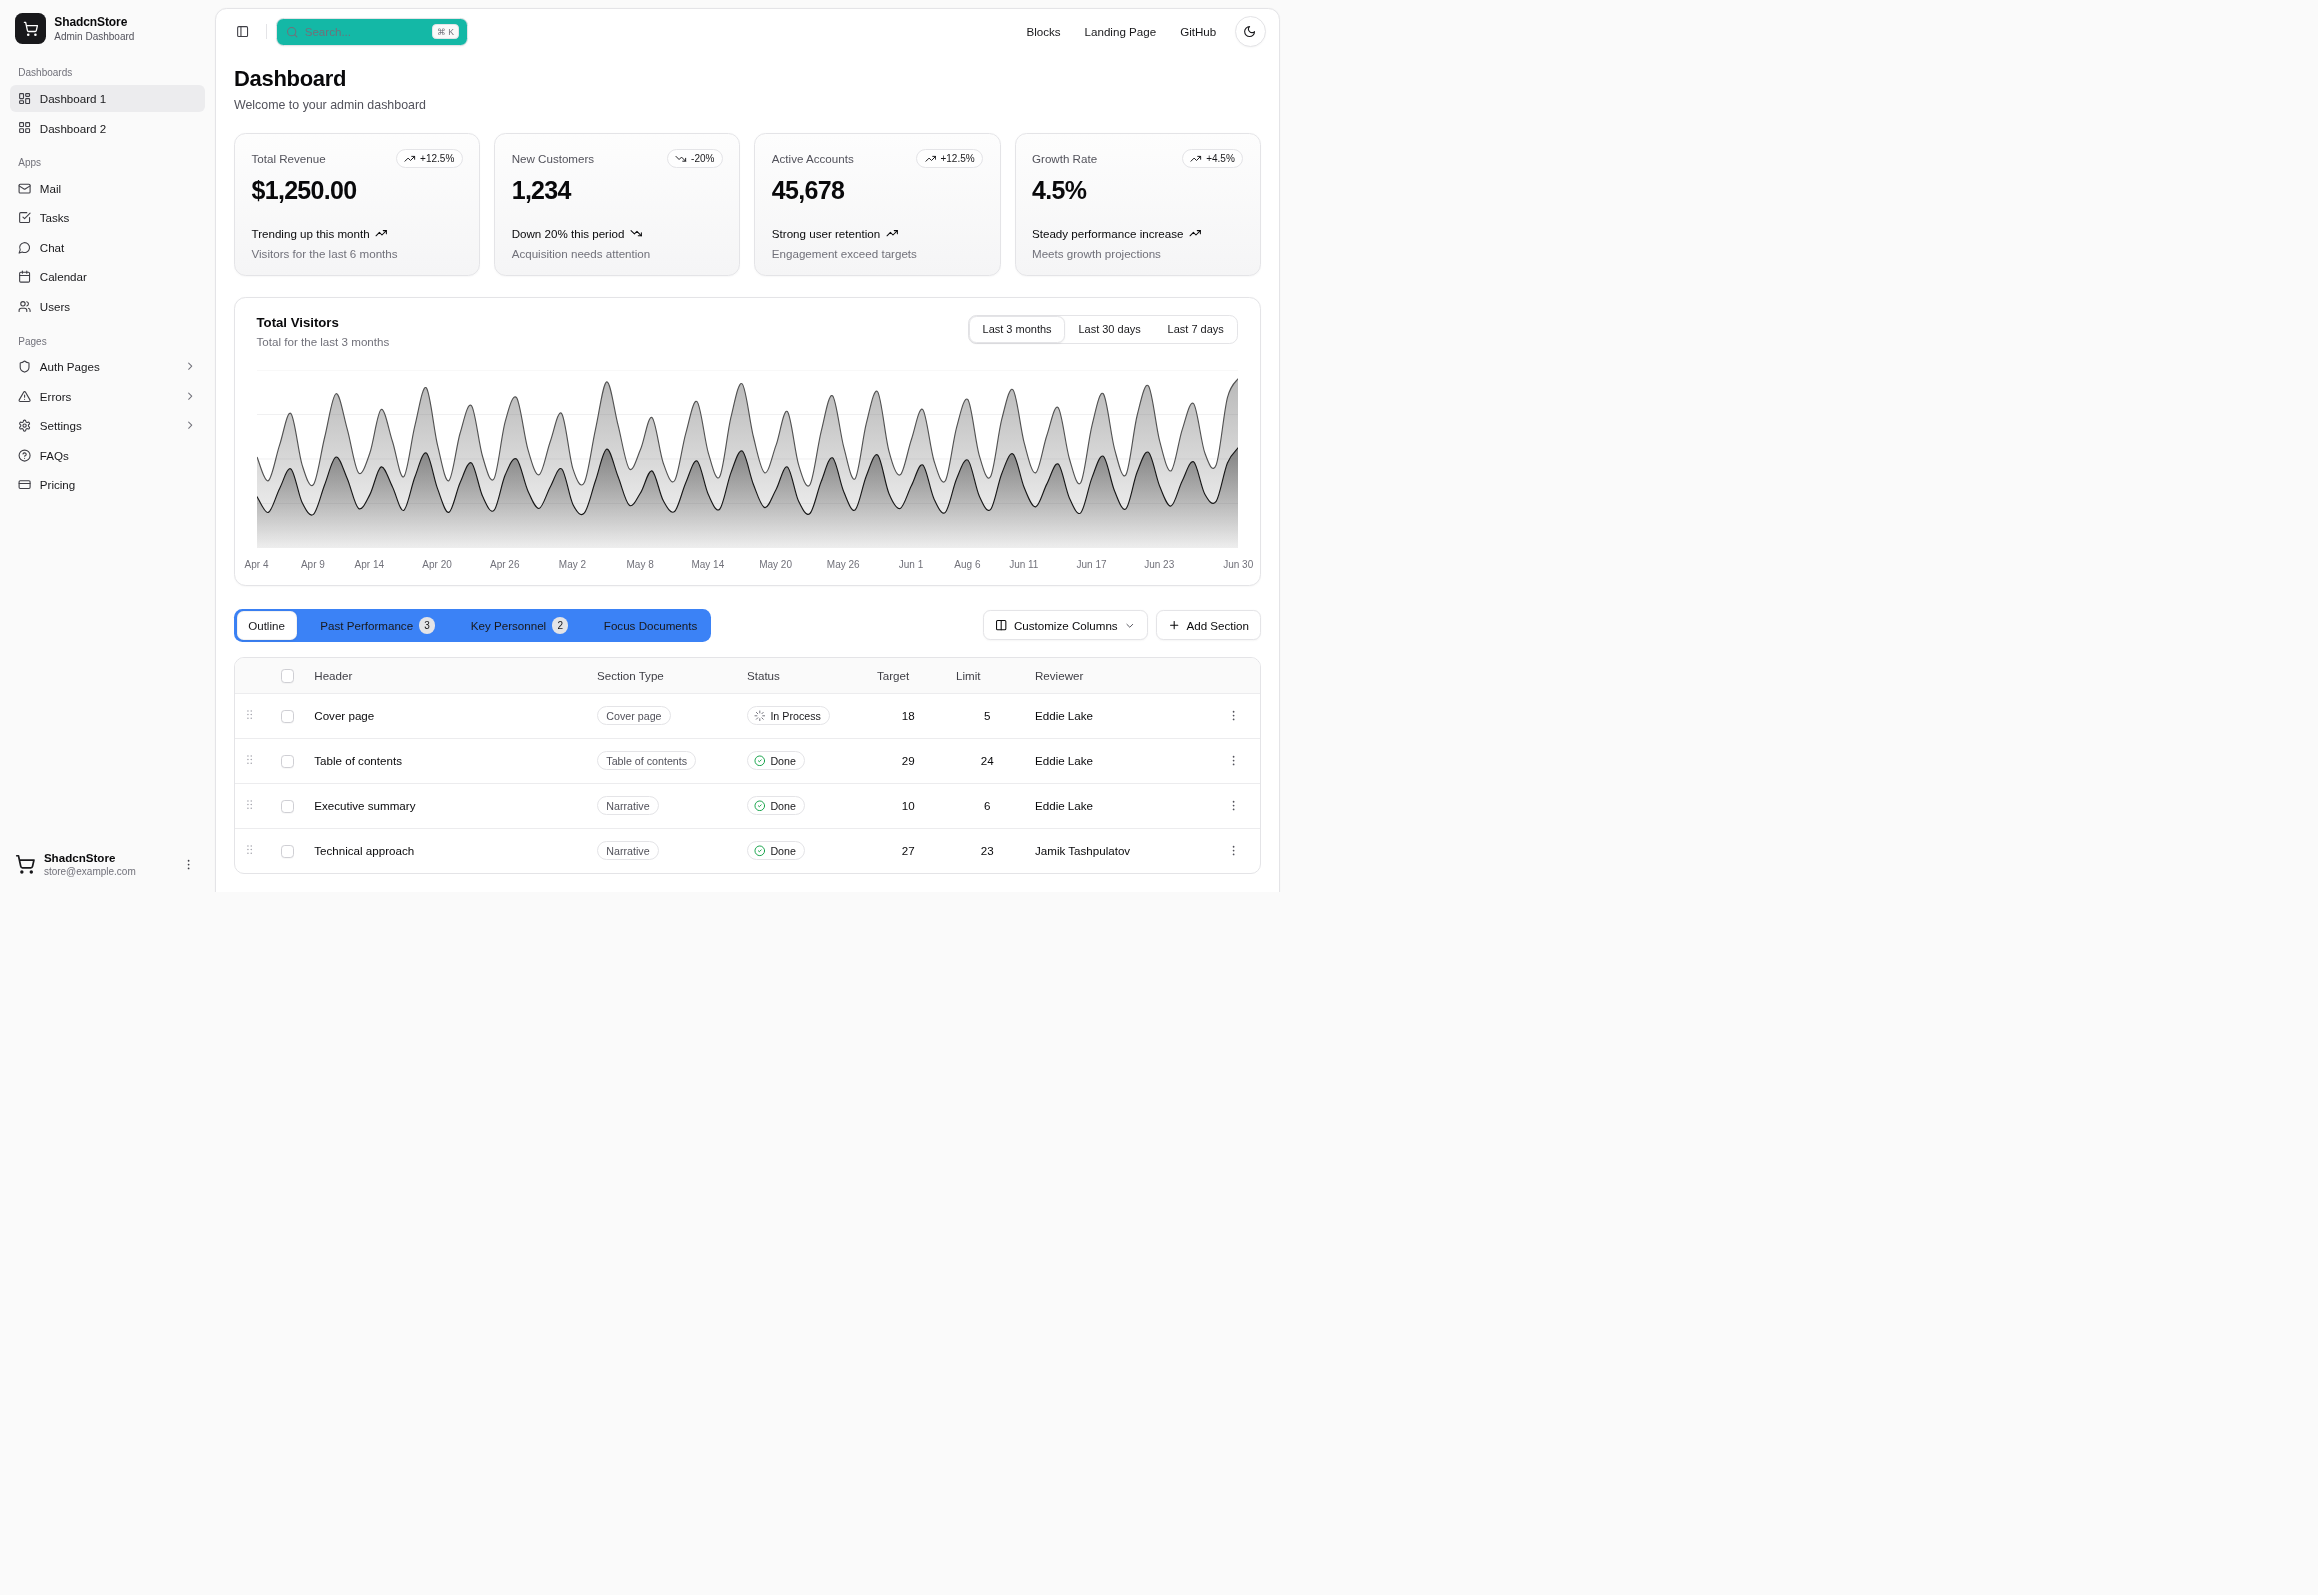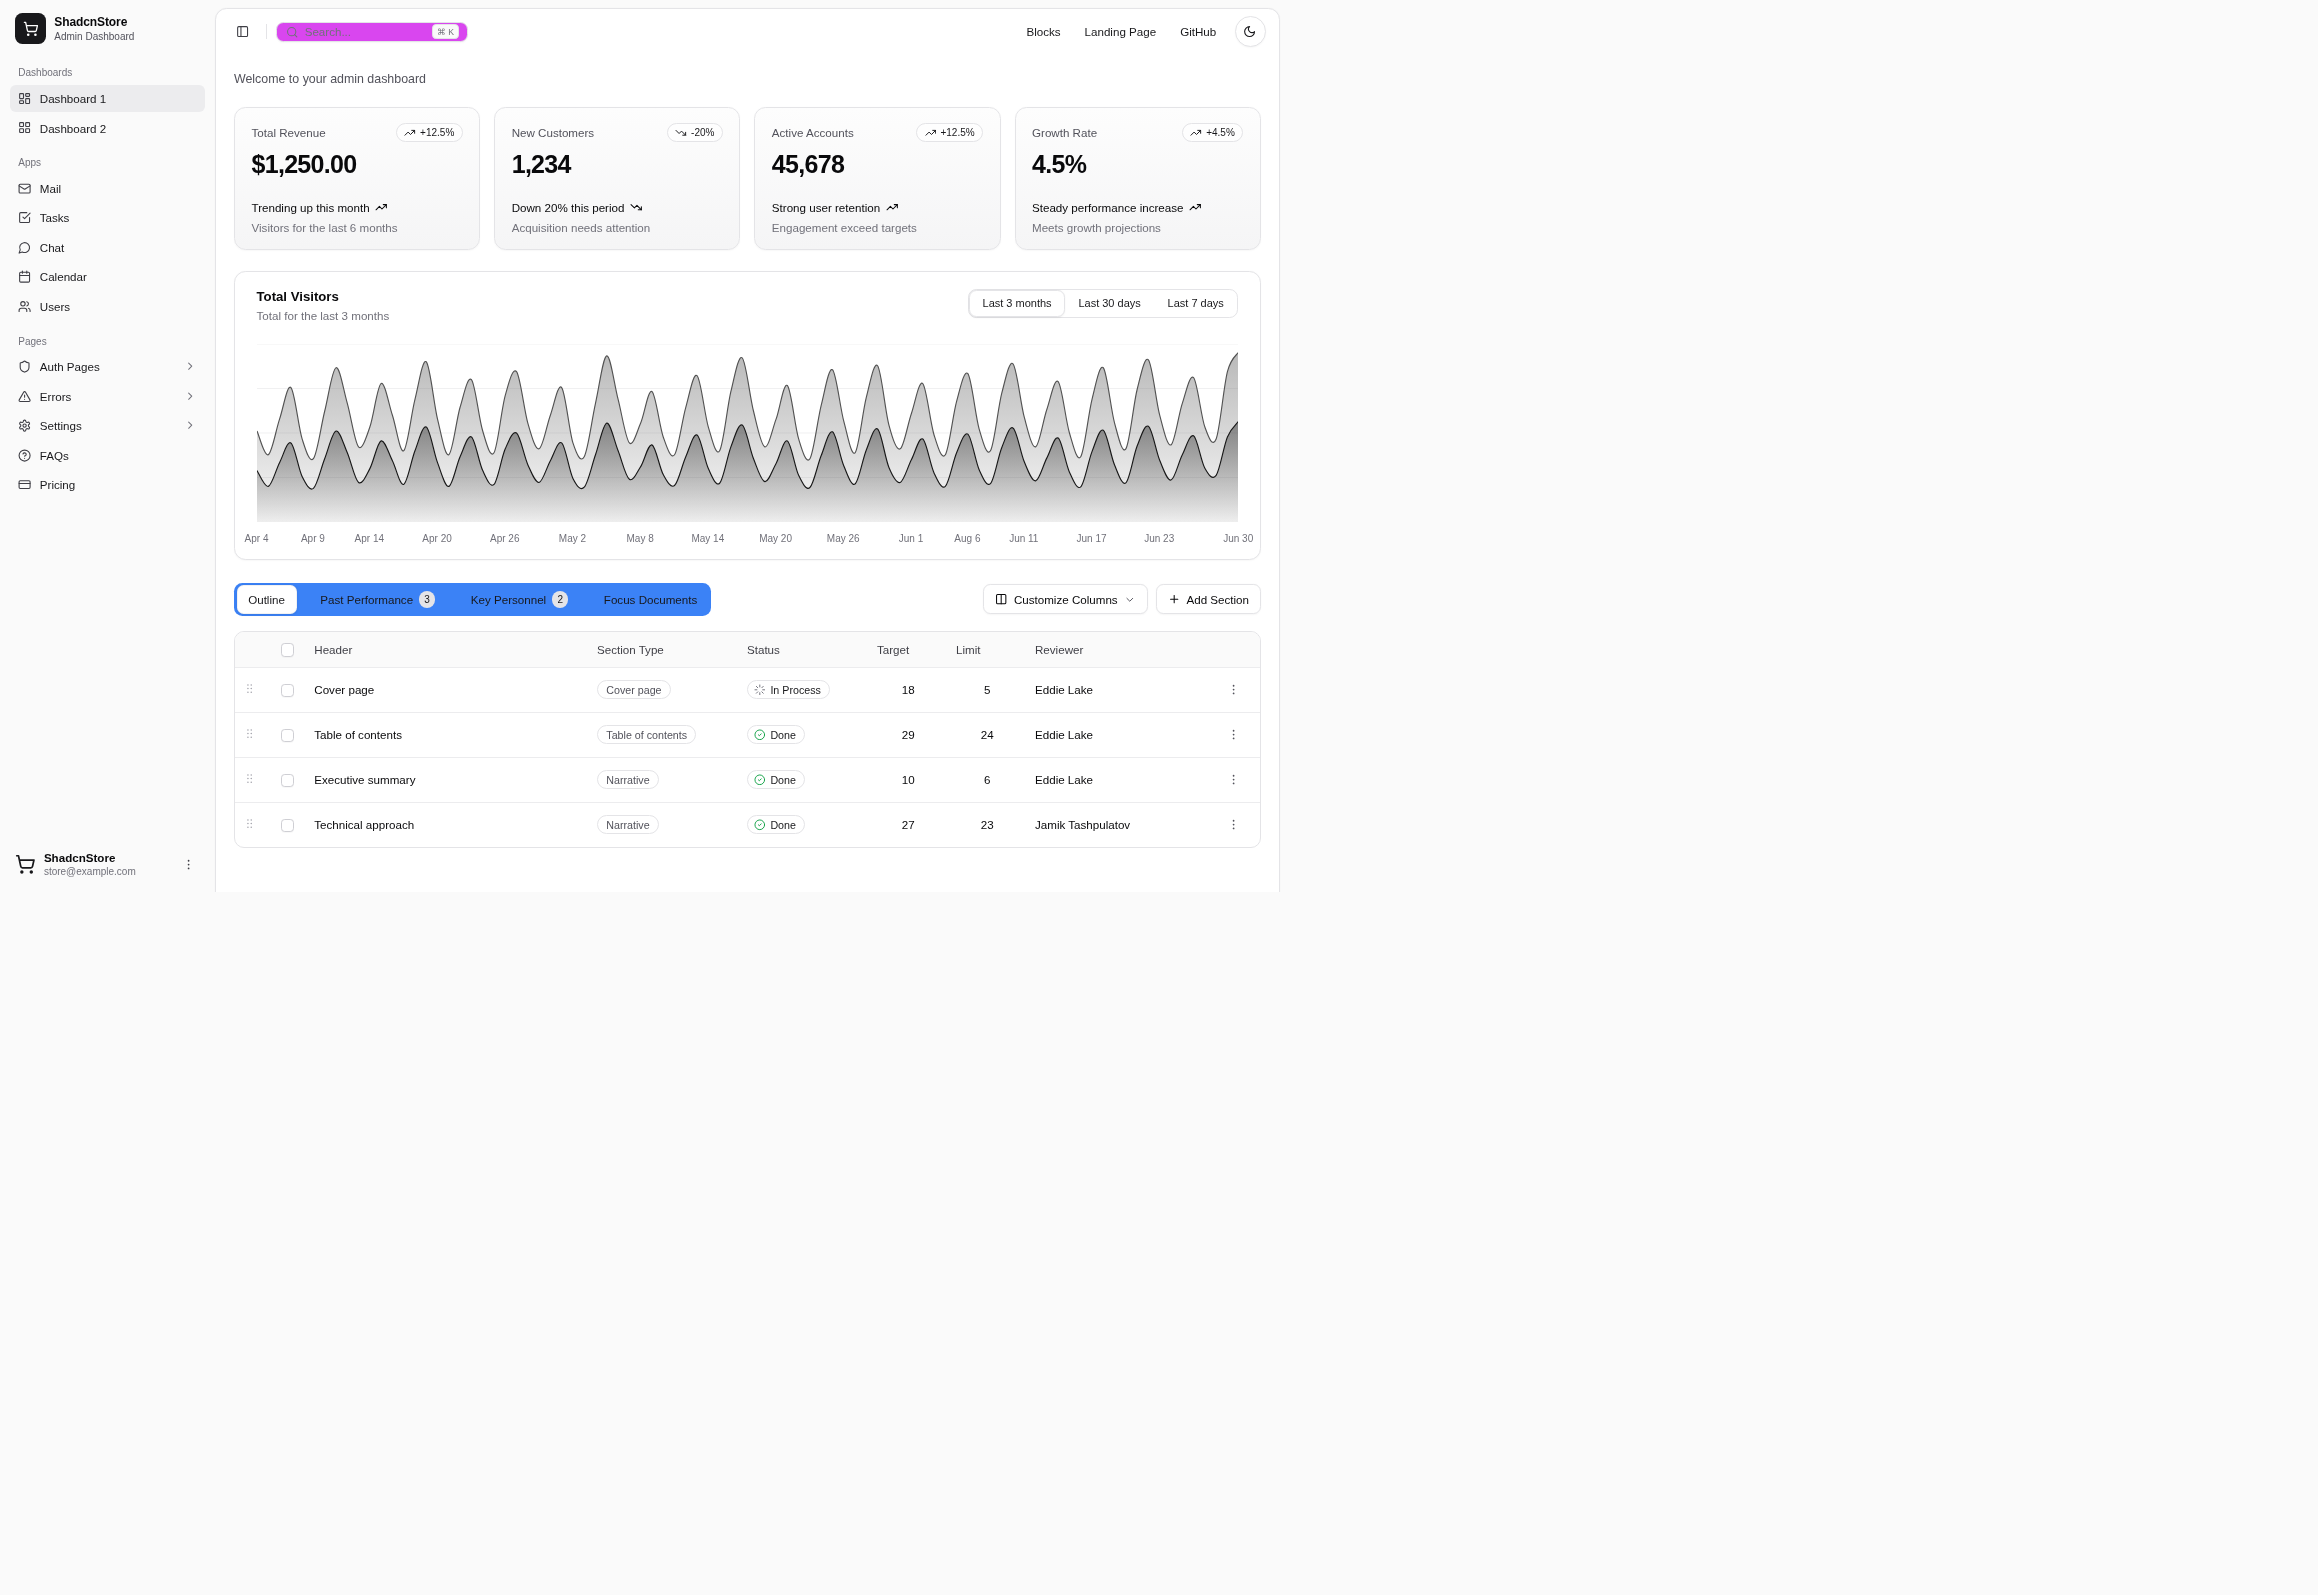--- a/index.html
+++ b/index.html
@@ -29,21 +29,21 @@
 .foot-logo svg{width:20.6px;height:20.6px}
 .foot-name{font-weight:700;font-size:11.6px}
 .foot-email{font-size:10px;color:#71717a;margin-top:1.7px}
 .foot-menu{margin-left:auto;color:#3f3f46;background:none;border:none;width:23px;height:23px;border-radius:5px;display:flex;align-items:center;justify-content:center;cursor:pointer}
 
 
 .main-card{flex:1;margin:8.3px 8.3px 8.3px 0;background:#fff;border:0.8px solid #e4e4e7;border-radius:11.6px;box-shadow:0 0.8px 1.7px rgba(0,0,0,.04);overflow:hidden;min-height:950px}
 .topbar{display:flex;align-items:center;gap:10px;height:45px;padding:0 13.2px}
 .icon-btn{width:26.4px;height:26.4px;border:none;background:transparent;border-radius:5.8px;display:flex;align-items:center;justify-content:center;color:#3f3f46;cursor:pointer}
 .vdiv{width:0.8px;height:15px;background:#e4e4e7}
-.searchbox{display:flex;align-items:center;gap:6.6px;width:192px;height:20px;border:0.8px solid #e4e4e7;border-radius:7.4px;background:#d946ef;box-shadow:0 0.8px 1.7px rgba(0,0,0,.04);padding:0 8.3px;color:#71717a}
+.searchbox{display:flex;align-items:center;gap:6.6px;width:192px;height:28px;border:0.8px solid #e4e4e7;border-radius:7.4px;background:#14b8a6;box-shadow:0 0.8px 1.7px rgba(0,0,0,.04);padding:0 8.3px;color:#71717a}
 .searchbox .icon svg{width:12.4px;height:12.4px}
 .searchbox input{border:none;outline:none;flex:1;font:inherit;font-size:11.6px;color:#18181b;background:transparent;min-width:0}
 .searchbox input::placeholder{color:#71717a}
 kbd.sc{border:0.8px solid #e4e4e7;background:#fafafa;border-radius:4.1px;padding:1.7px 4.1px;font-family:inherit;font-size:8.7px;color:#71717a;white-space:nowrap}
 .top-links{margin-left:auto;display:flex;gap:24px;align-items:center}
 .top-link{font-size:11.6px;font-weight:500;color:#18181b;cursor:pointer;text-decoration:none}
 .round-btn{width:31px;height:31px;border-radius:825px;border:0.8px solid #e4e4e7;background:#fff;display:flex;align-items:center;justify-content:center;color:#18181b;cursor:pointer;margin-left:8.3px;box-shadow:0 0.8px 1.7px rgba(0,0,0,.04)}
 
 .content{padding:11.6px 18px 20px}
 h1.page-title{font-size:22px;font-weight:700;letter-spacing:-0.3px}
@@ -315,20 +315,21 @@
     <button class="round-btn">
         <span class="icon">
           <svg viewBox="0 0 24 24" fill="none" stroke="currentColor" stroke-width="2" stroke-linecap="round" stroke-linejoin="round">
             <path d="M12 3a6 6 0 0 0 9 9 9 9 0 1 1-9-9Z"></path>
           </svg>
         </span>
       </button>
   </header>
 
   <section class="content">
+    <h1 class="page-title">Dashboard</h1>
     <p class="page-sub">Welcome to your admin dashboard</p>
 
     <div class="stats">
         <div class="stat-card">
           <div class="stat-top">
             <div class="stat-label">Total Revenue</div>
             <span class="badge-pill">
               <span class="icon">
                 <svg viewBox="0 0 24 24" fill="none" stroke="currentColor" stroke-width="2" stroke-linecap="round" stroke-linejoin="round">
                   <path d="M16 7h6v6"></path>

